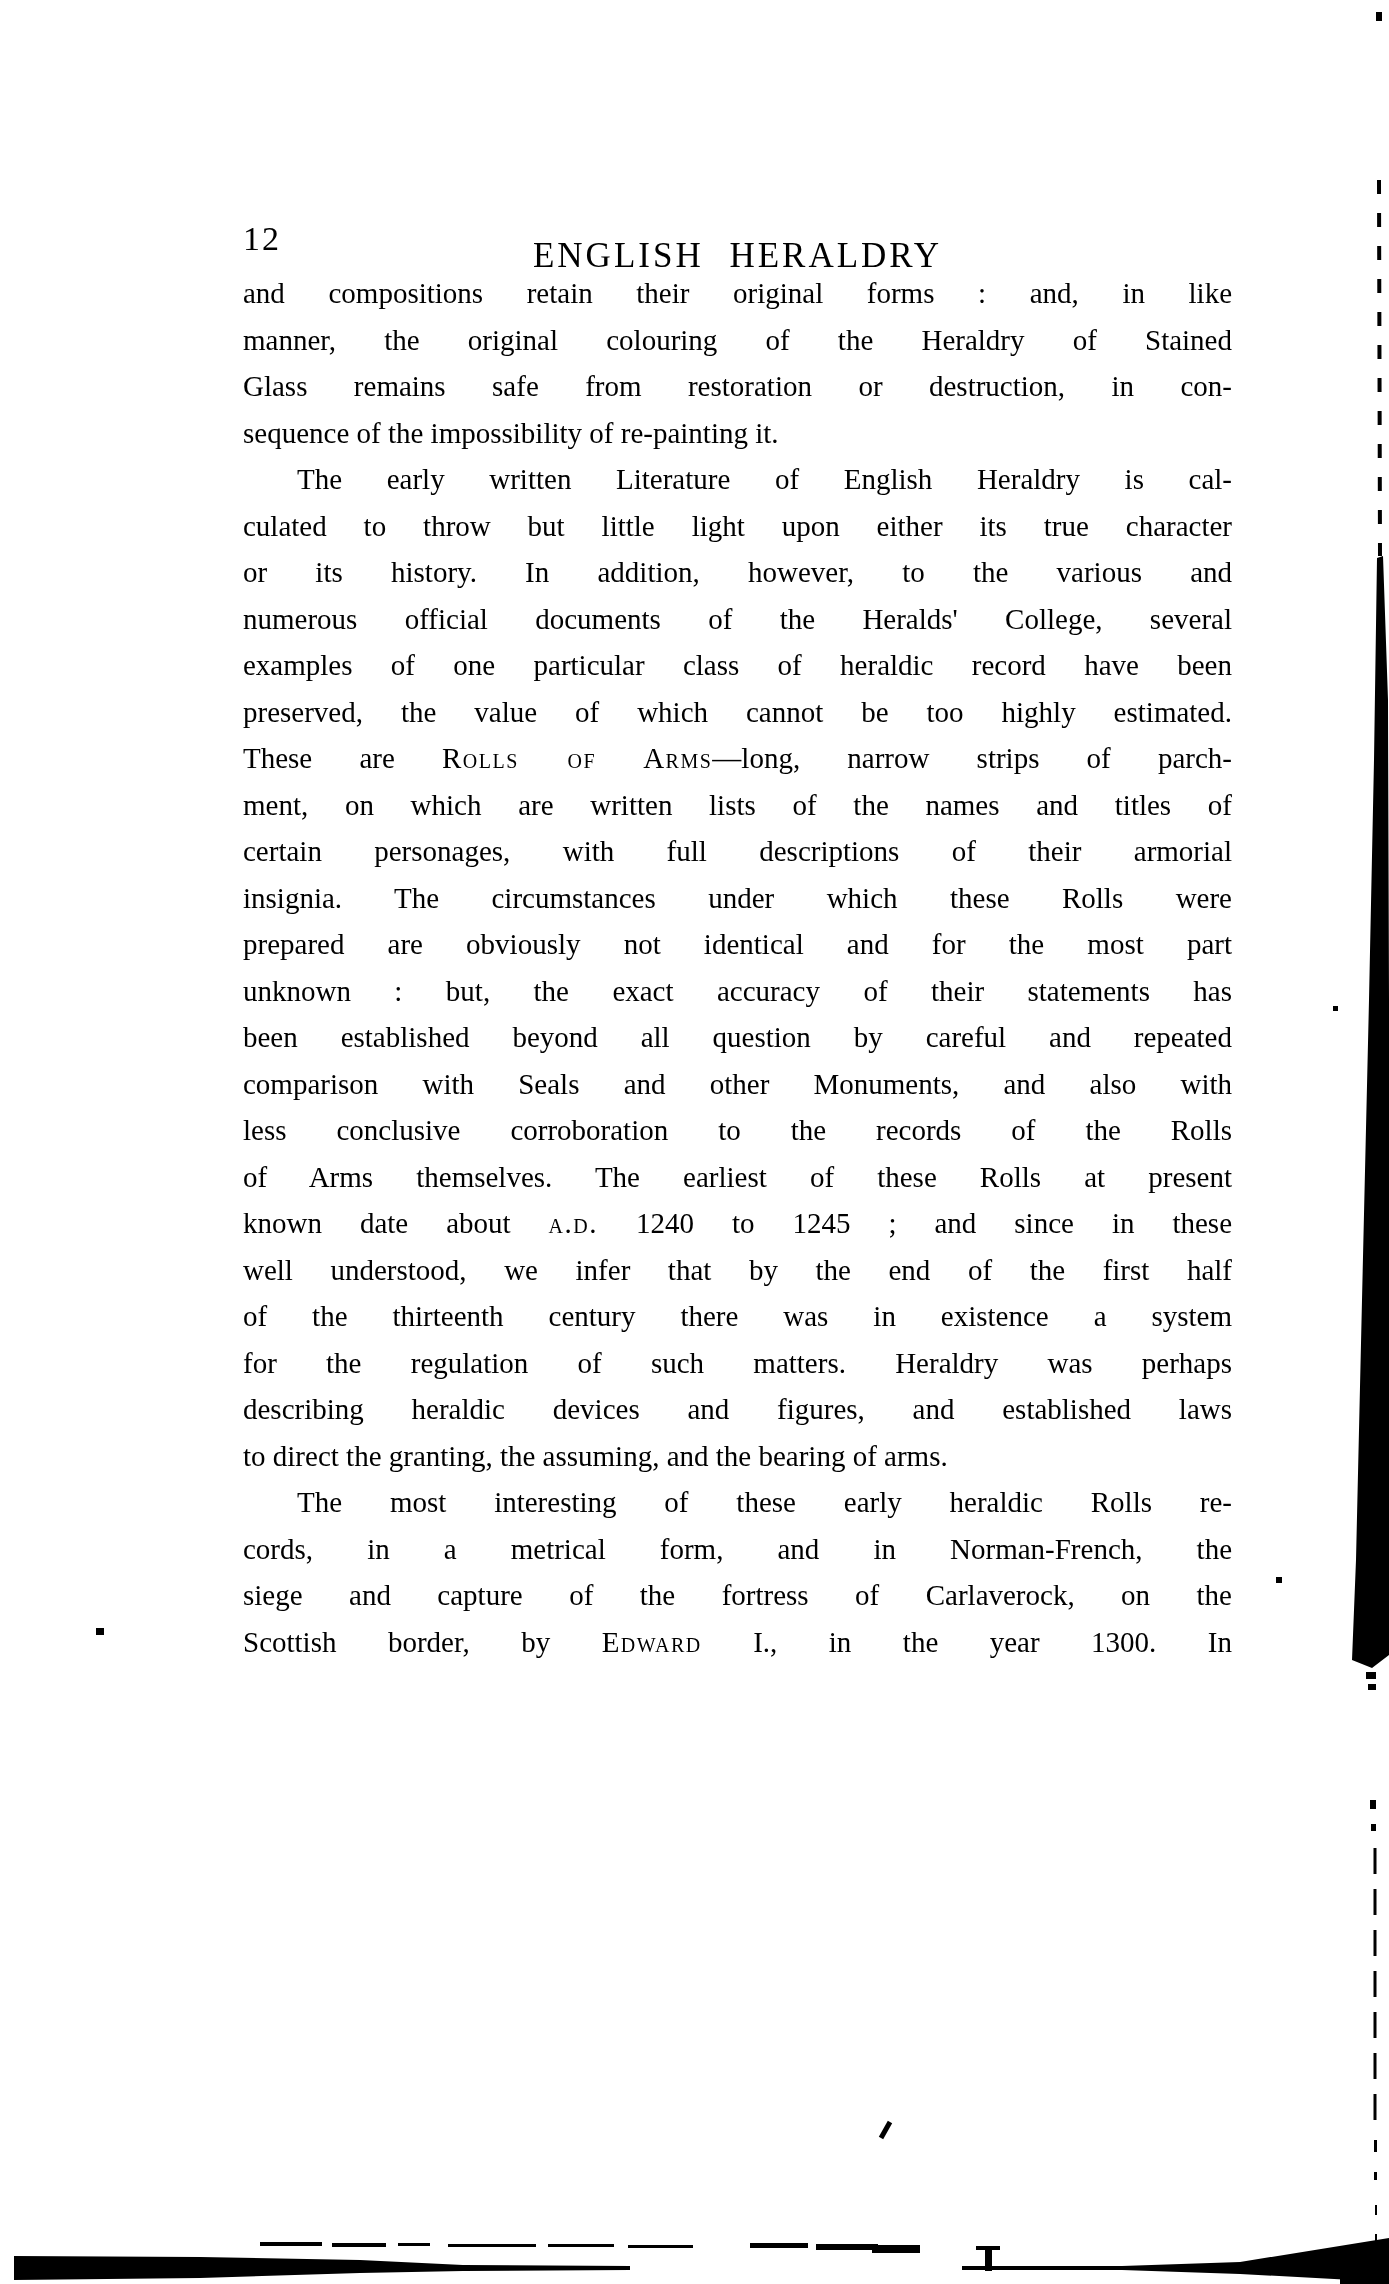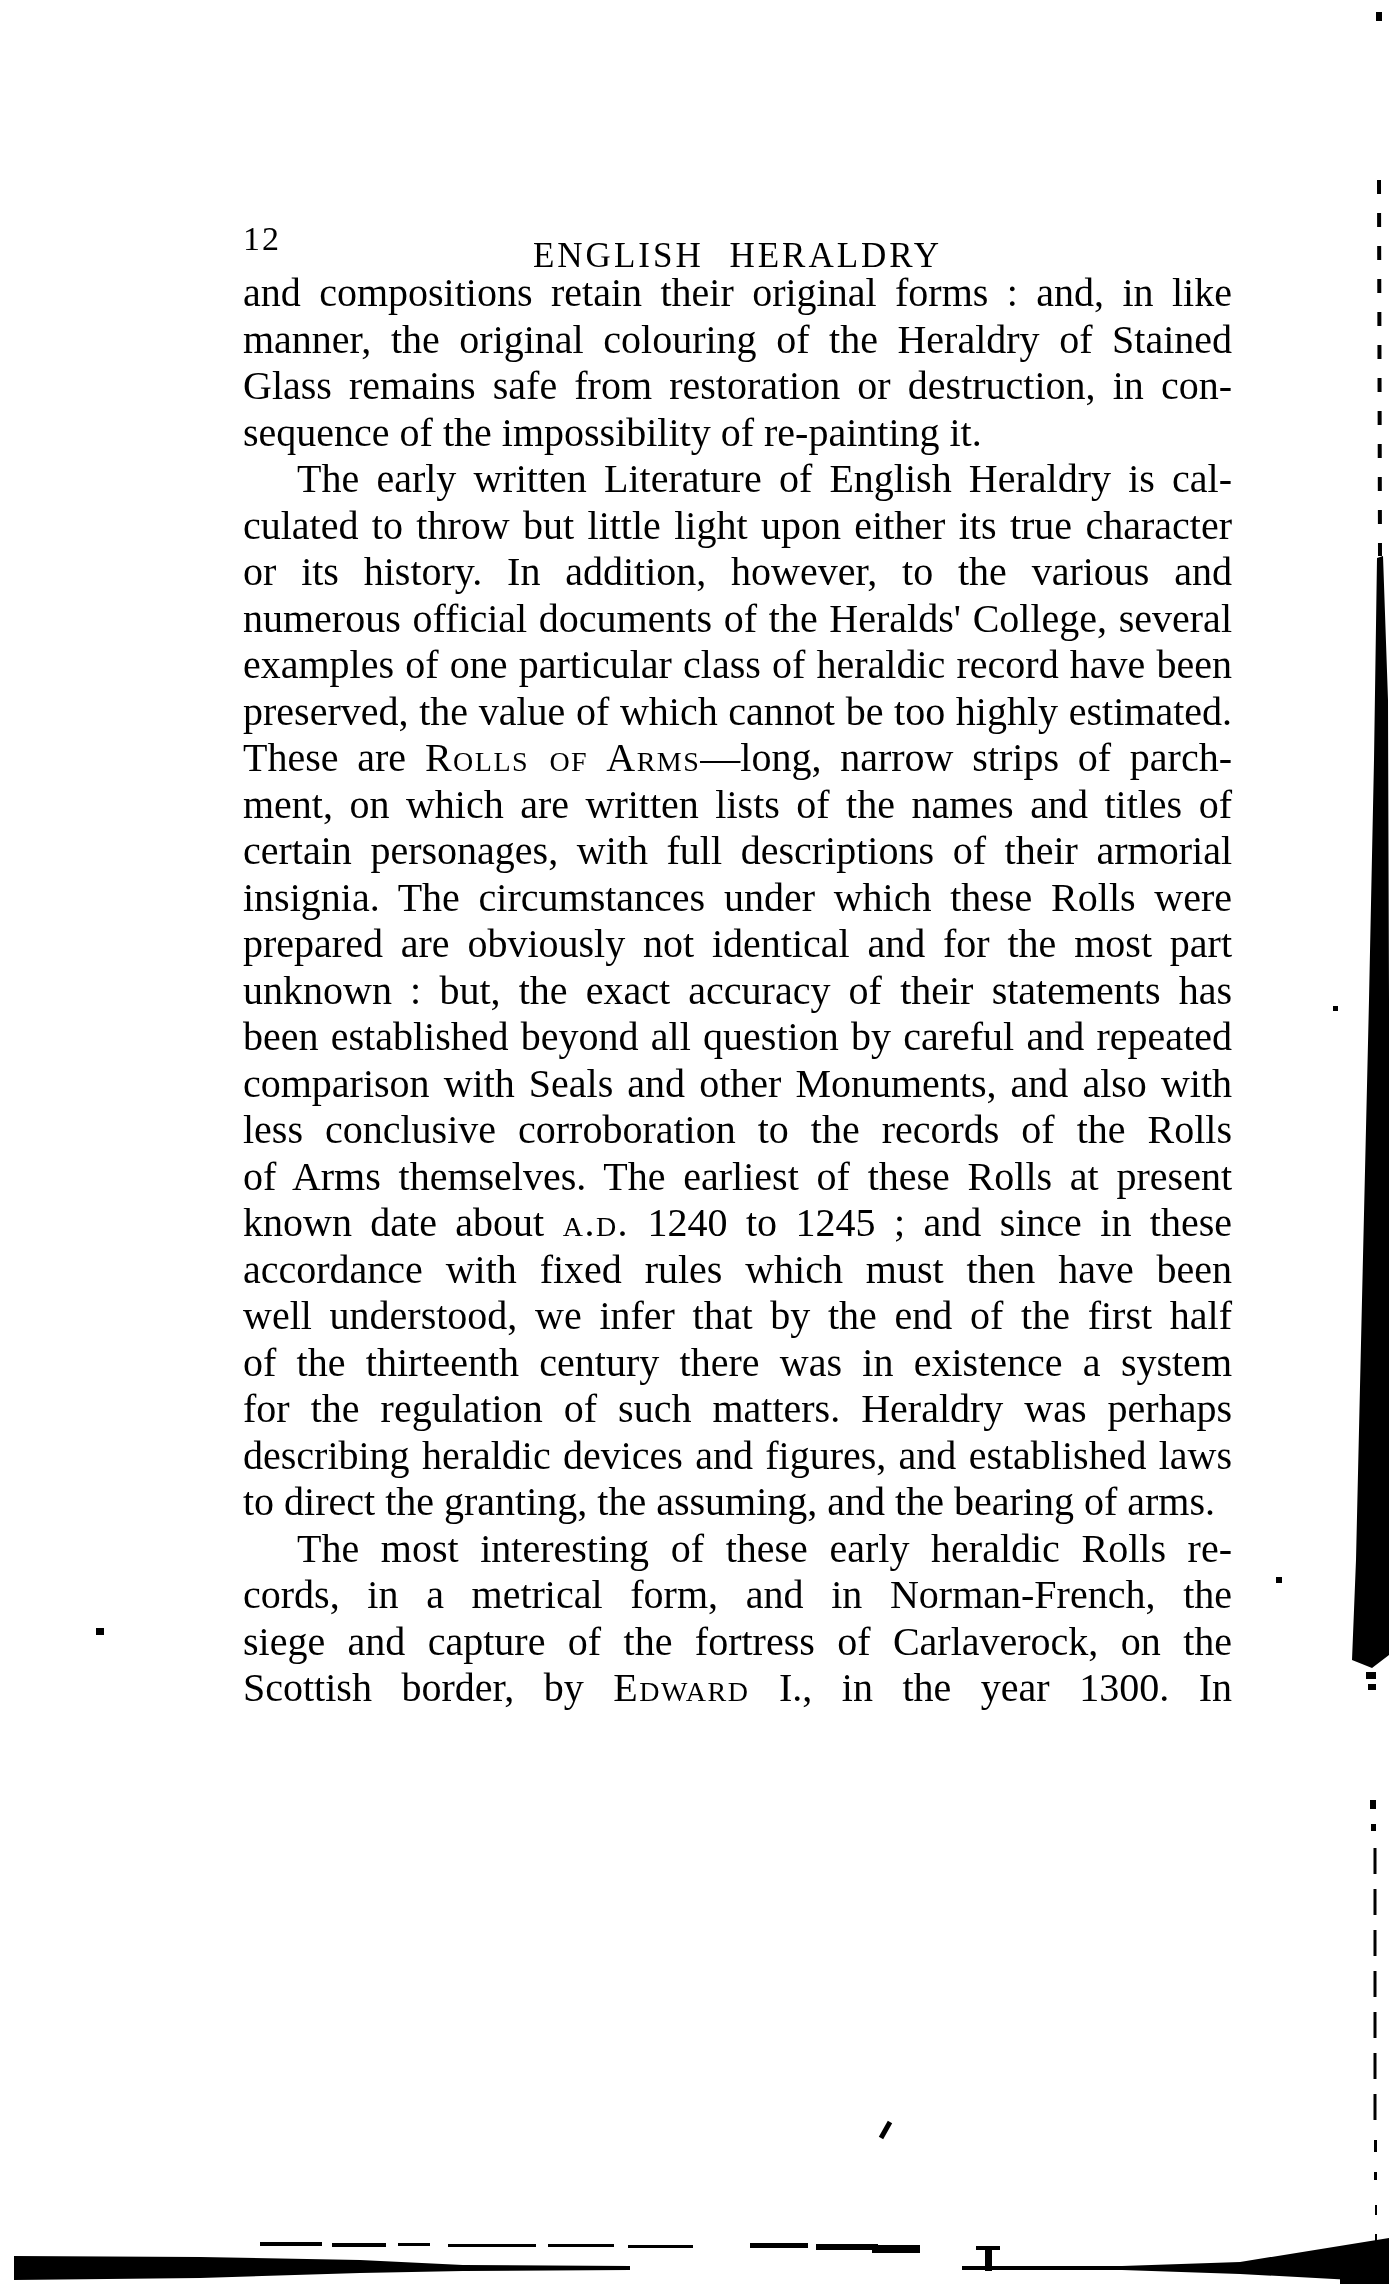--- a/index.html
+++ b/index.html
@@ -26,21 +26,21 @@
   .running-title {
     position: absolute; left: 0; top: 16px; width: 100%;
     text-align: center;
     font-size: 35px;
     letter-spacing: 3px;
     word-spacing: 14px;
   }
   .text-block {
     position: absolute;
     left: 243px; top: 270px; width: 989px;
-    font-size: 40px;
+    font-size: 29px;
     line-height: 46.5px;
   }
   .para { margin: 0; padding: 0; }
   .line {
     text-align: justify;
     text-align-last: justify;
     white-space: normal;
   }
   .line.no-just { text-align-last: auto; }
   .line.indent { text-indent: 54px; }
@@ -79,21 +79,20 @@
         <div class="line">ment, on which are written lists of the names and titles of</div>
         <div class="line">certain personages, with full descriptions of their armorial</div>
         <div class="line">insignia.  The circumstances under which these Rolls were</div>
         <div class="line">prepared are obviously not identical and for the most part</div>
         <div class="line">unknown : but, the exact accuracy of their statements has</div>
         <div class="line">been established beyond all question by careful and repeated</div>
         <div class="line">comparison with Seals and other Monuments, and also with</div>
         <div class="line">less conclusive corroboration to the records of the Rolls</div>
         <div class="line">of Arms themselves.  The earliest of these Rolls at present</div>
         <div class="line">known date about <span class="sc">a.d.</span> 1240 to 1245 ; and since in these</div>
-        <div class="line">accordance with fixed rules which must then have been</div>
         <div class="line">well understood, we infer that by the end of the first half</div>
         <div class="line">of the thirteenth century there was in existence a system</div>
         <div class="line">for the regulation of such matters.  Heraldry was perhaps</div>
         <div class="line">describing heraldic devices and figures, and established laws</div>
         <div class="line no-just">to direct the granting, the assuming, and the bearing of arms.</div>
       </div>
       <div class="para">
         <div class="line indent">The most interesting of these early heraldic Rolls re-</div>
         <div class="line">cords, in a metrical form, and in Norman-French, the</div>
         <div class="line">siege and capture of the fortress of Carlaverock, on the</div>

